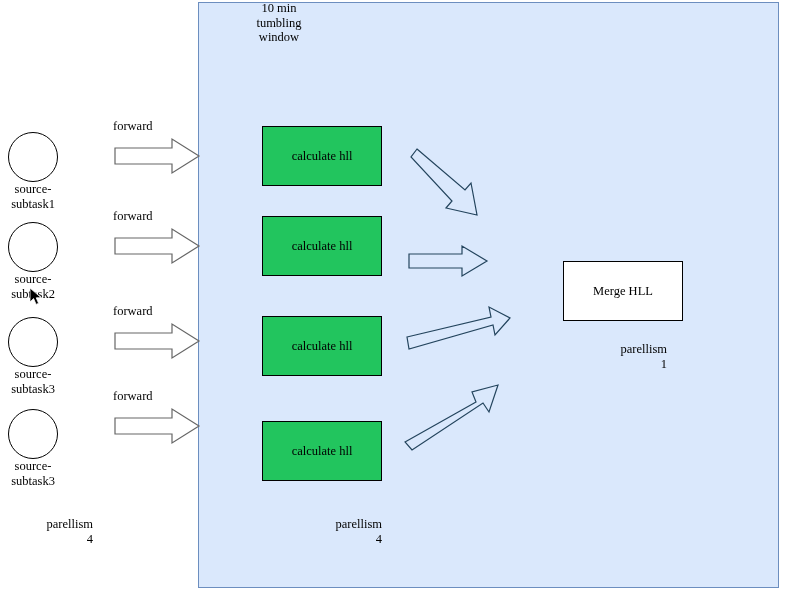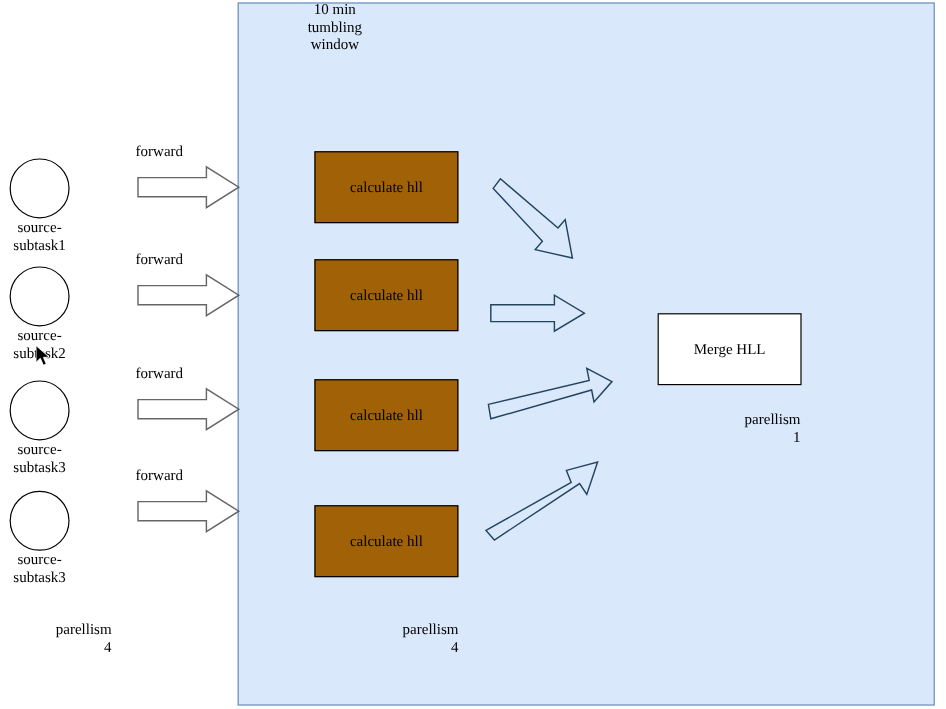--- a/index.html
+++ b/index.html
@@ -60,31 +60,31 @@
     font-size: 12.5px;
     line-height: 14.5px;
     white-space: pre-line;
   }
 
   
   .proc-box {
     position: absolute;
     width: 120px;
     height: 60px;
-    background: #a16207;
+    background: #22c55e;
     border: 1px solid #000000;
     box-sizing: border-box;
     display: flex;
     align-items: center;
     justify-content: center;
     font-size: 12.5px;
   }
   .merge-box {
     position: absolute;
-    left: 548px;
+    left: 563px;
     top: 261px;
     width: 120px;
     height: 60px;
     background: #ffffff;
     border: 1px solid #000000;
     box-sizing: border-box;
     display: flex;
     align-items: center;
     justify-content: center;
     font-size: 12.5px;

